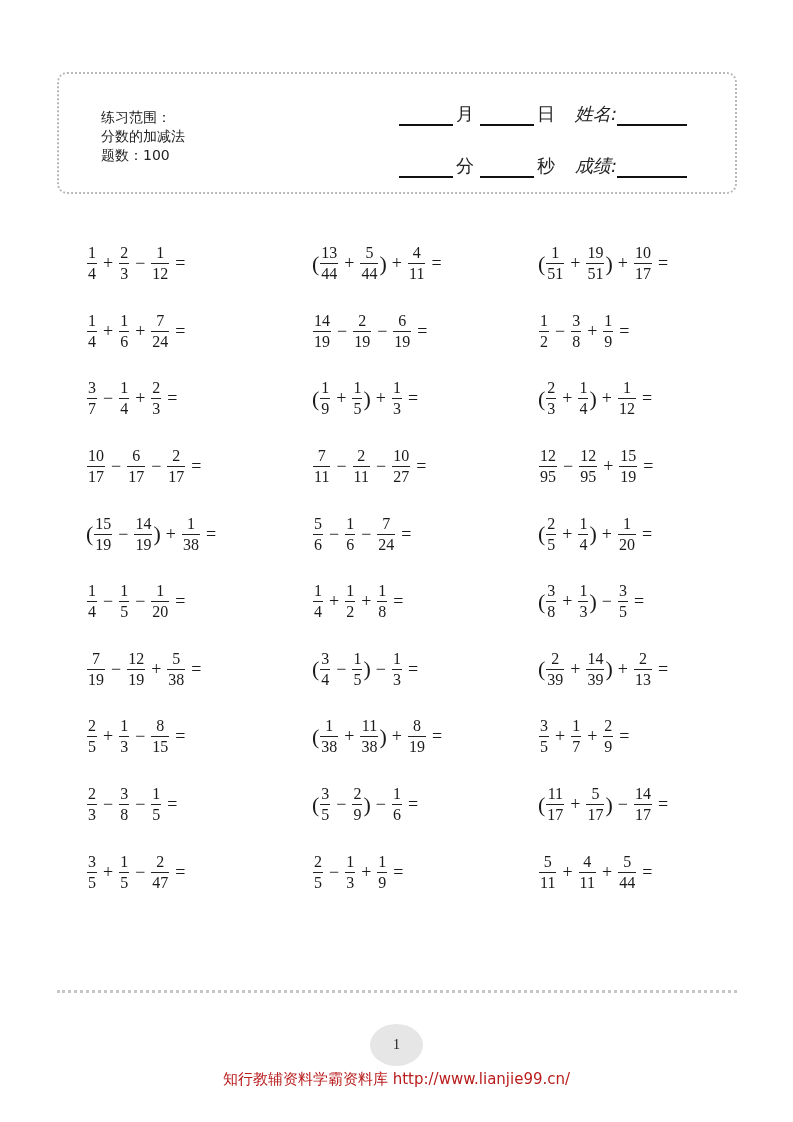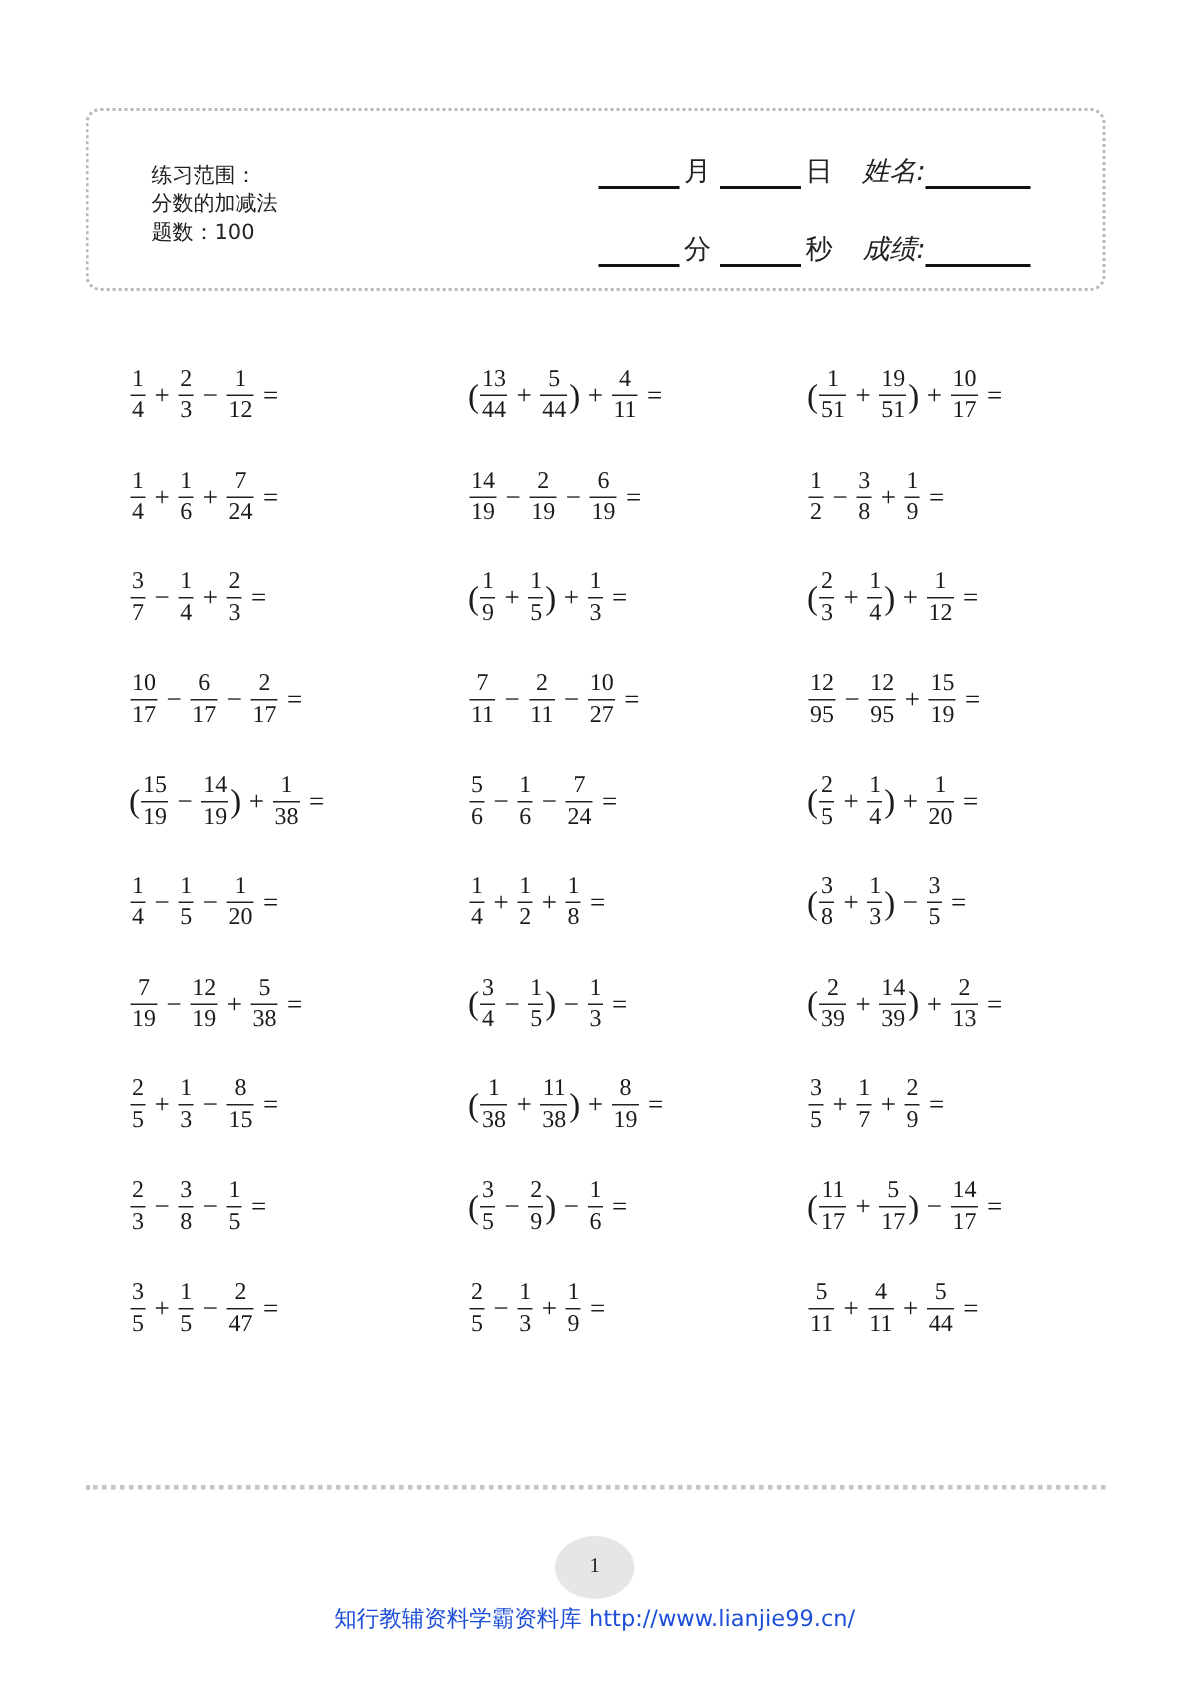--- a/index.html
+++ b/index.html
@@ -47,21 +47,21 @@
     border-top: 3px dotted #c6c6c6;
   }
   .page-badge {
     position: absolute; left: 370px; top: 1024px; width: 53px; height: 42px;
     border-radius: 50%; background: #e6e6e6;
     display: flex; align-items: center; justify-content: center;
     font-size: 14px; color: #222;
   }
   .footer-text {
     position: absolute; left: 0; width: 793px; top: 1070px; text-align: center;
-    font-family: "DejaVu Sans", sans-serif; font-size: 15px; color: #1d4ed8;
+    font-family: "DejaVu Sans", sans-serif; font-size: 15px; color: #b91c1c;
   }
 </style>
 </head>
 <body>
 
 <div class="header-box">
   <div class="scope">
     <div>练习范围：</div>
     <div>分数的加减法</div>
     <div>题数：100</div>

